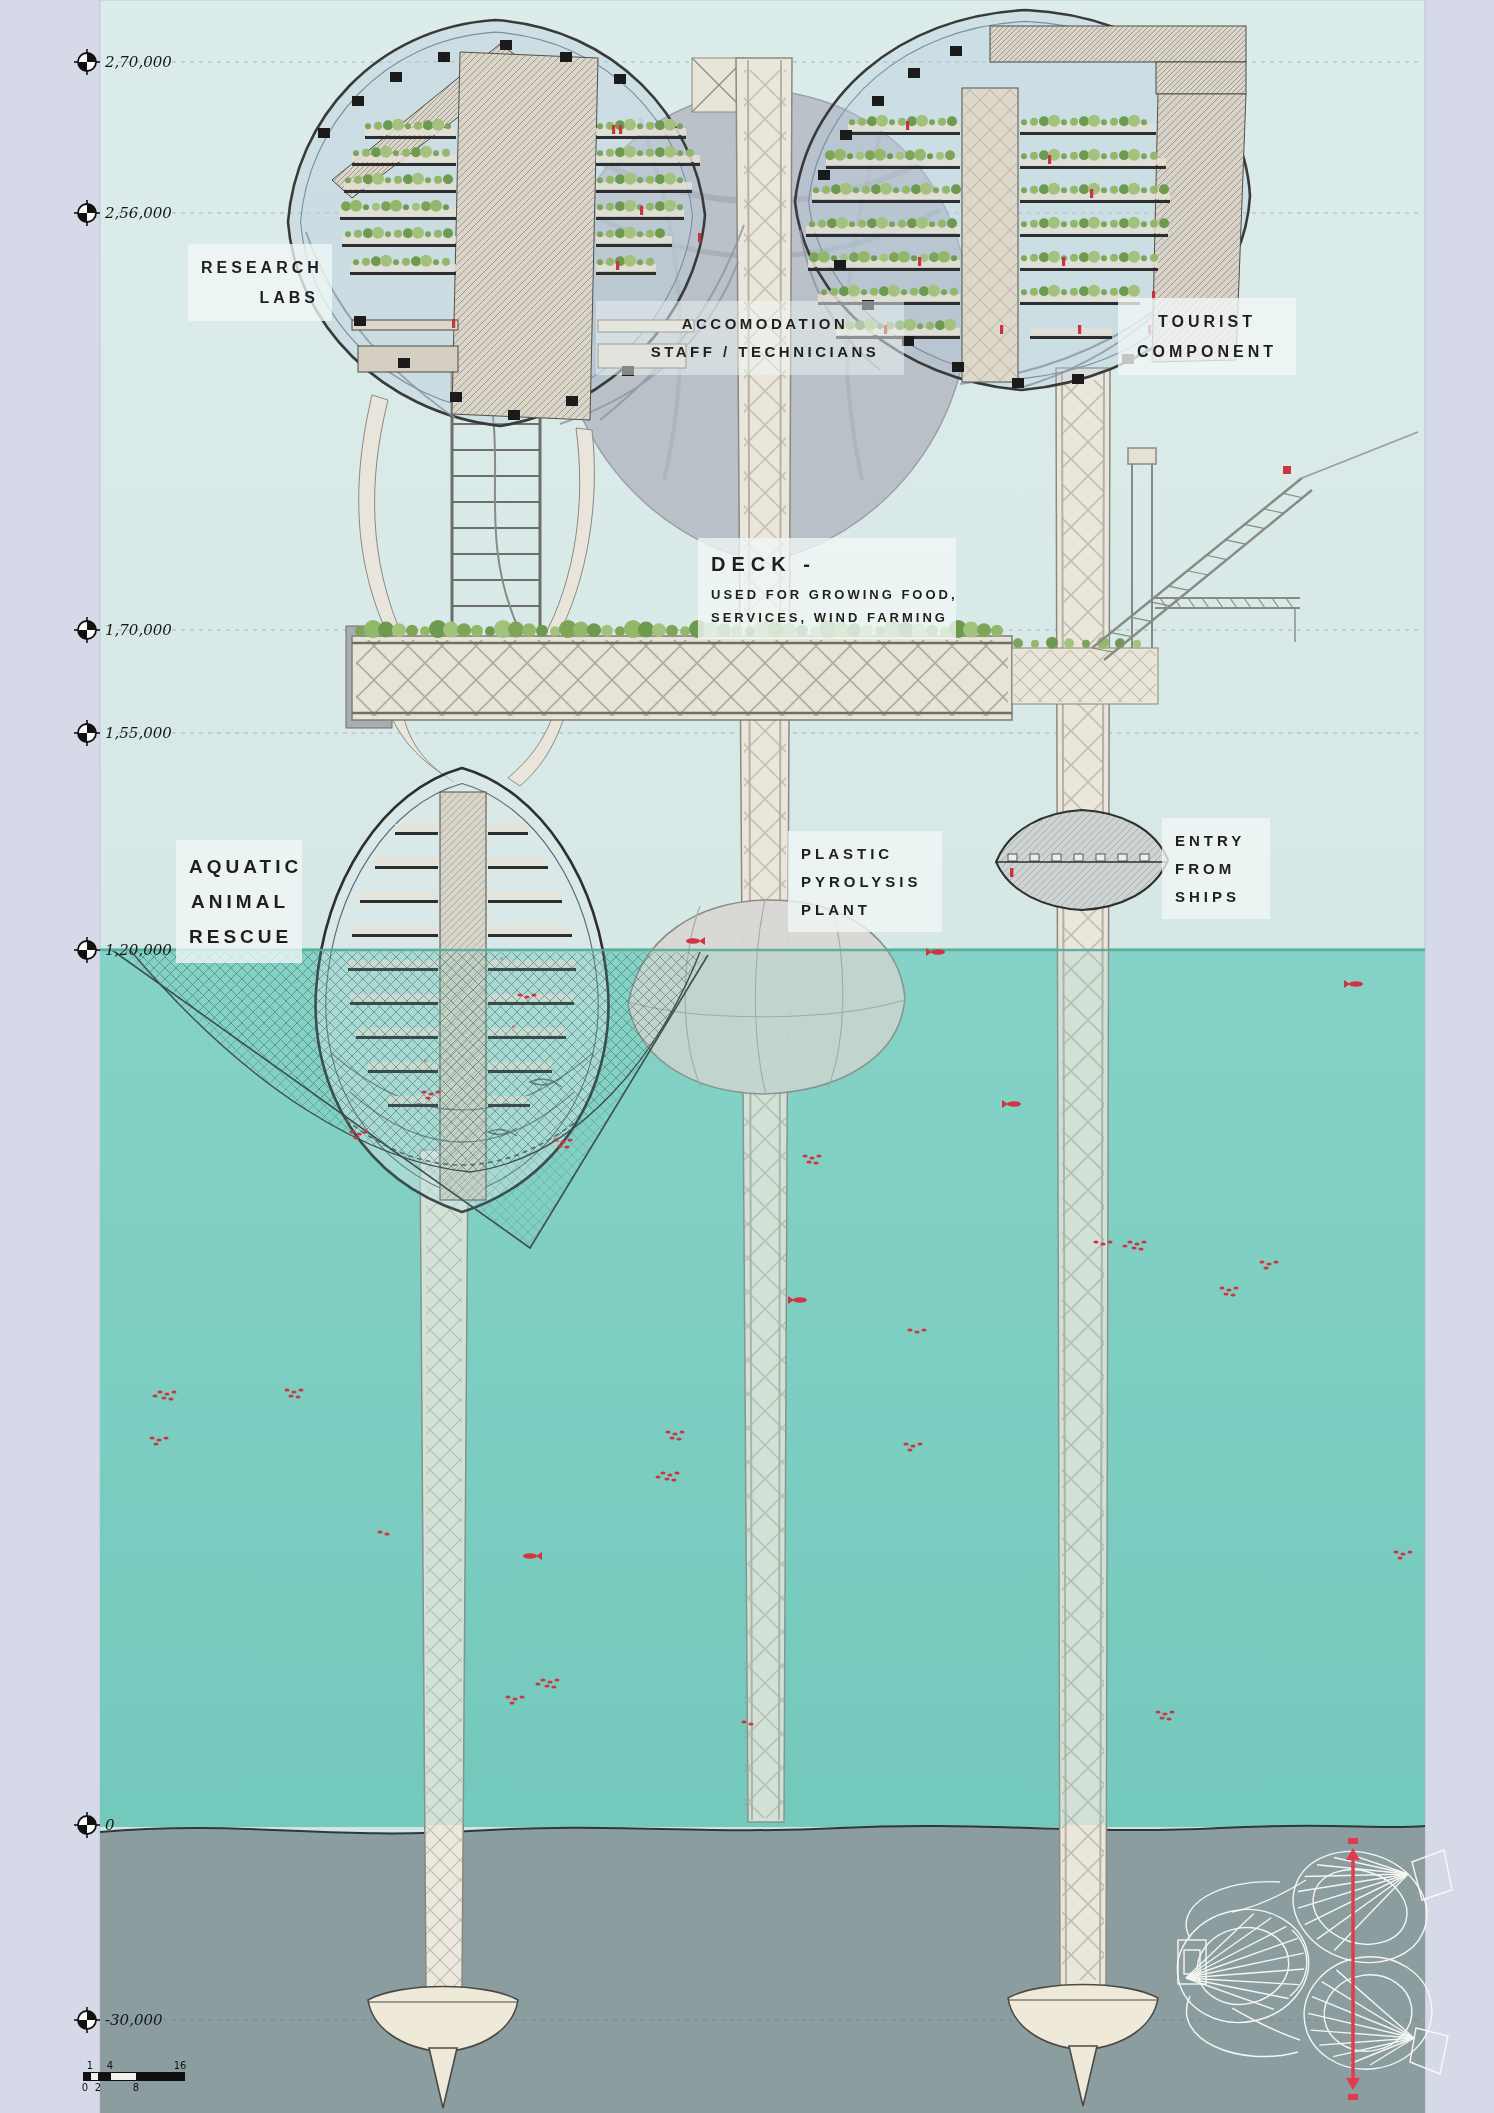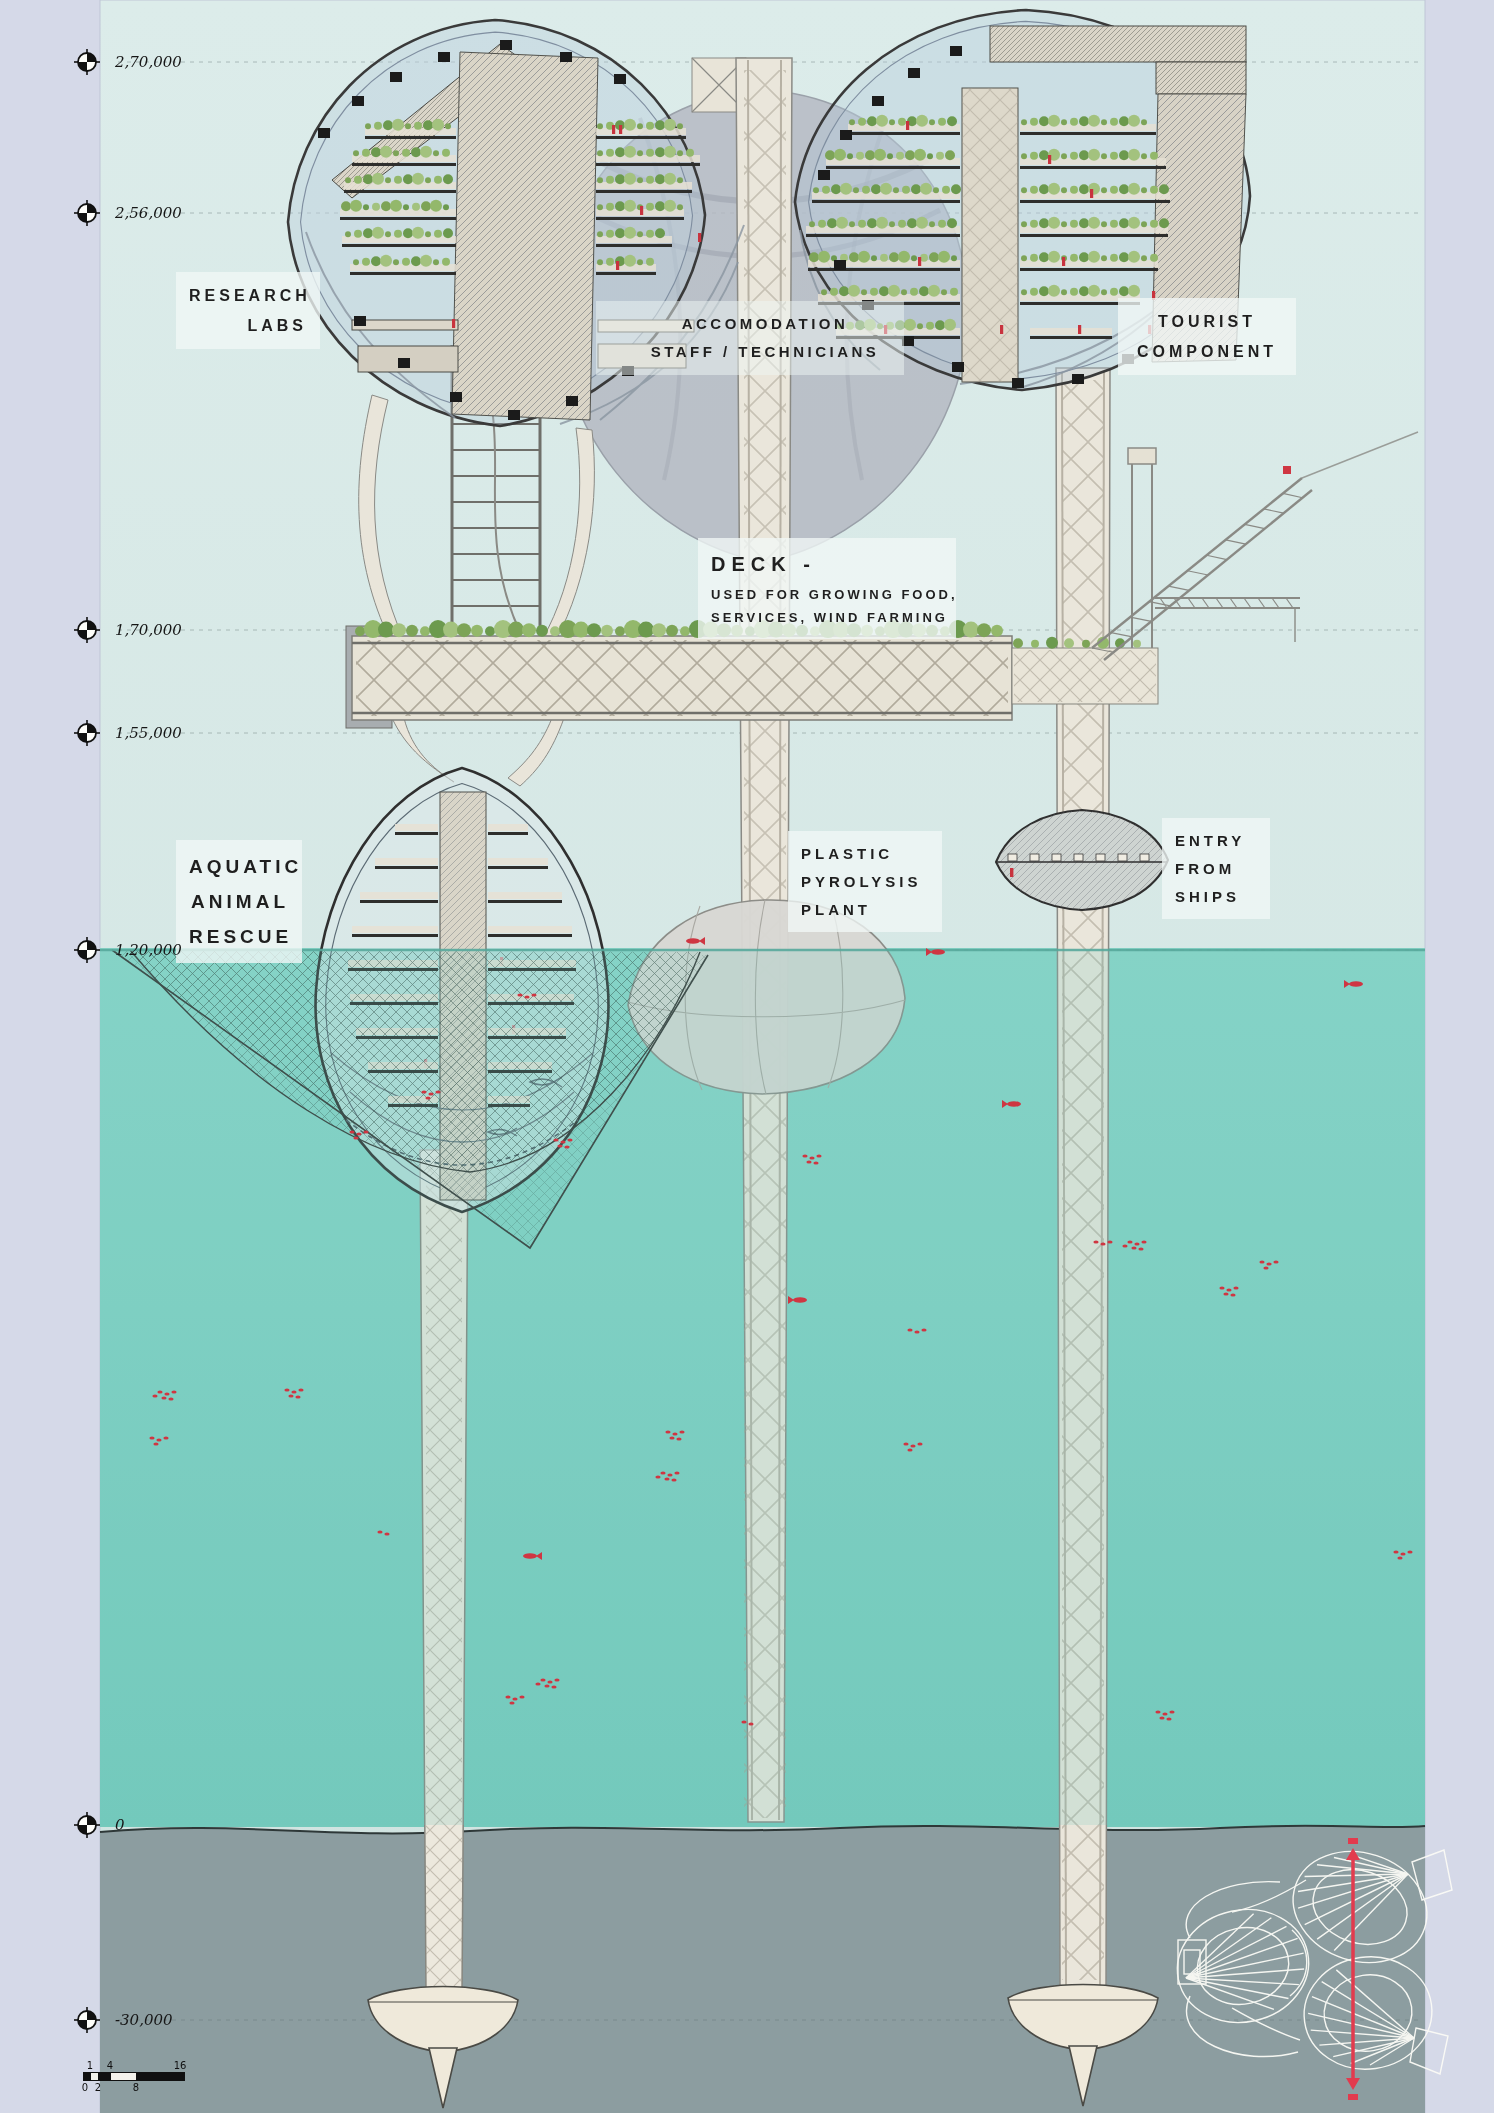--- a/index.html
+++ b/index.html
@@ -5,29 +5,29 @@
   html,body{margin:0;padding:0;}
   .page{position:relative;width:1494px;height:2113px;background:#d5d9e8;overflow:hidden;
         font-family:"Liberation Sans",sans-serif;}
   #art{position:absolute;left:0;top:0;}
   .label{position:absolute;background:rgba(241,247,246,.78);color:#1f1f1f;
          letter-spacing:4px;font-size:16px;font-weight:600;line-height:1.85;
          padding:9px 13px;white-space:nowrap;}
   .label .ln{display:block;}
   .lbl-right{text-align:right;}
   .lbl-center{text-align:center;}
-  #lbl-research{left:176px;top:244px;width:118px;margin-top:28px;}
+  #lbl-research{left:188px;top:244px;width:118px;}
   #lbl-accom{left:596px;top:301px;width:252px;background:rgba(238,245,244,.5);font-size:15px;letter-spacing:3.5px;padding-left:43px;}
   #lbl-tourist{left:1118px;top:298px;width:152px;}
   #lbl-deck{left:698px;top:538px;width:232px;font-size:13px;letter-spacing:3px;font-weight:700;line-height:1.75;}
   #lbl-deck .ttl{display:block;font-size:20px;letter-spacing:6px;margin-bottom:2px;}
   #lbl-aquatic{left:176px;top:840px;width:100px;font-size:19px;}
   #lbl-plastic{left:788px;top:831px;width:128px;font-size:15px;}
   #lbl-entry{left:1162px;top:818px;width:82px;font-size:15px;}
-  .elev{position:absolute;display:flex;align-items:center;gap:15px;
+  .elev{position:absolute;display:flex;align-items:center;gap:5px;
         font-family:"DejaVu Serif",serif;font-style:italic;font-size:15px;color:#161616;}
   .elev svg{flex:0 0 auto;}
   #scalebar{position:absolute;left:83px;top:2060px;width:102px;
             font-family:"DejaVu Sans",sans-serif;font-size:10px;color:#101010;}
   .sb-row{position:relative;height:12px;}
   .sb-row span{position:absolute;transform:translateX(-50%);}
   .sb-bar{position:relative;height:7px;border:1px solid #101010;background:#f4f2ec;}
   .sb-bar i{position:absolute;top:0;bottom:0;background:#101010;}
 </style>
 </head>

